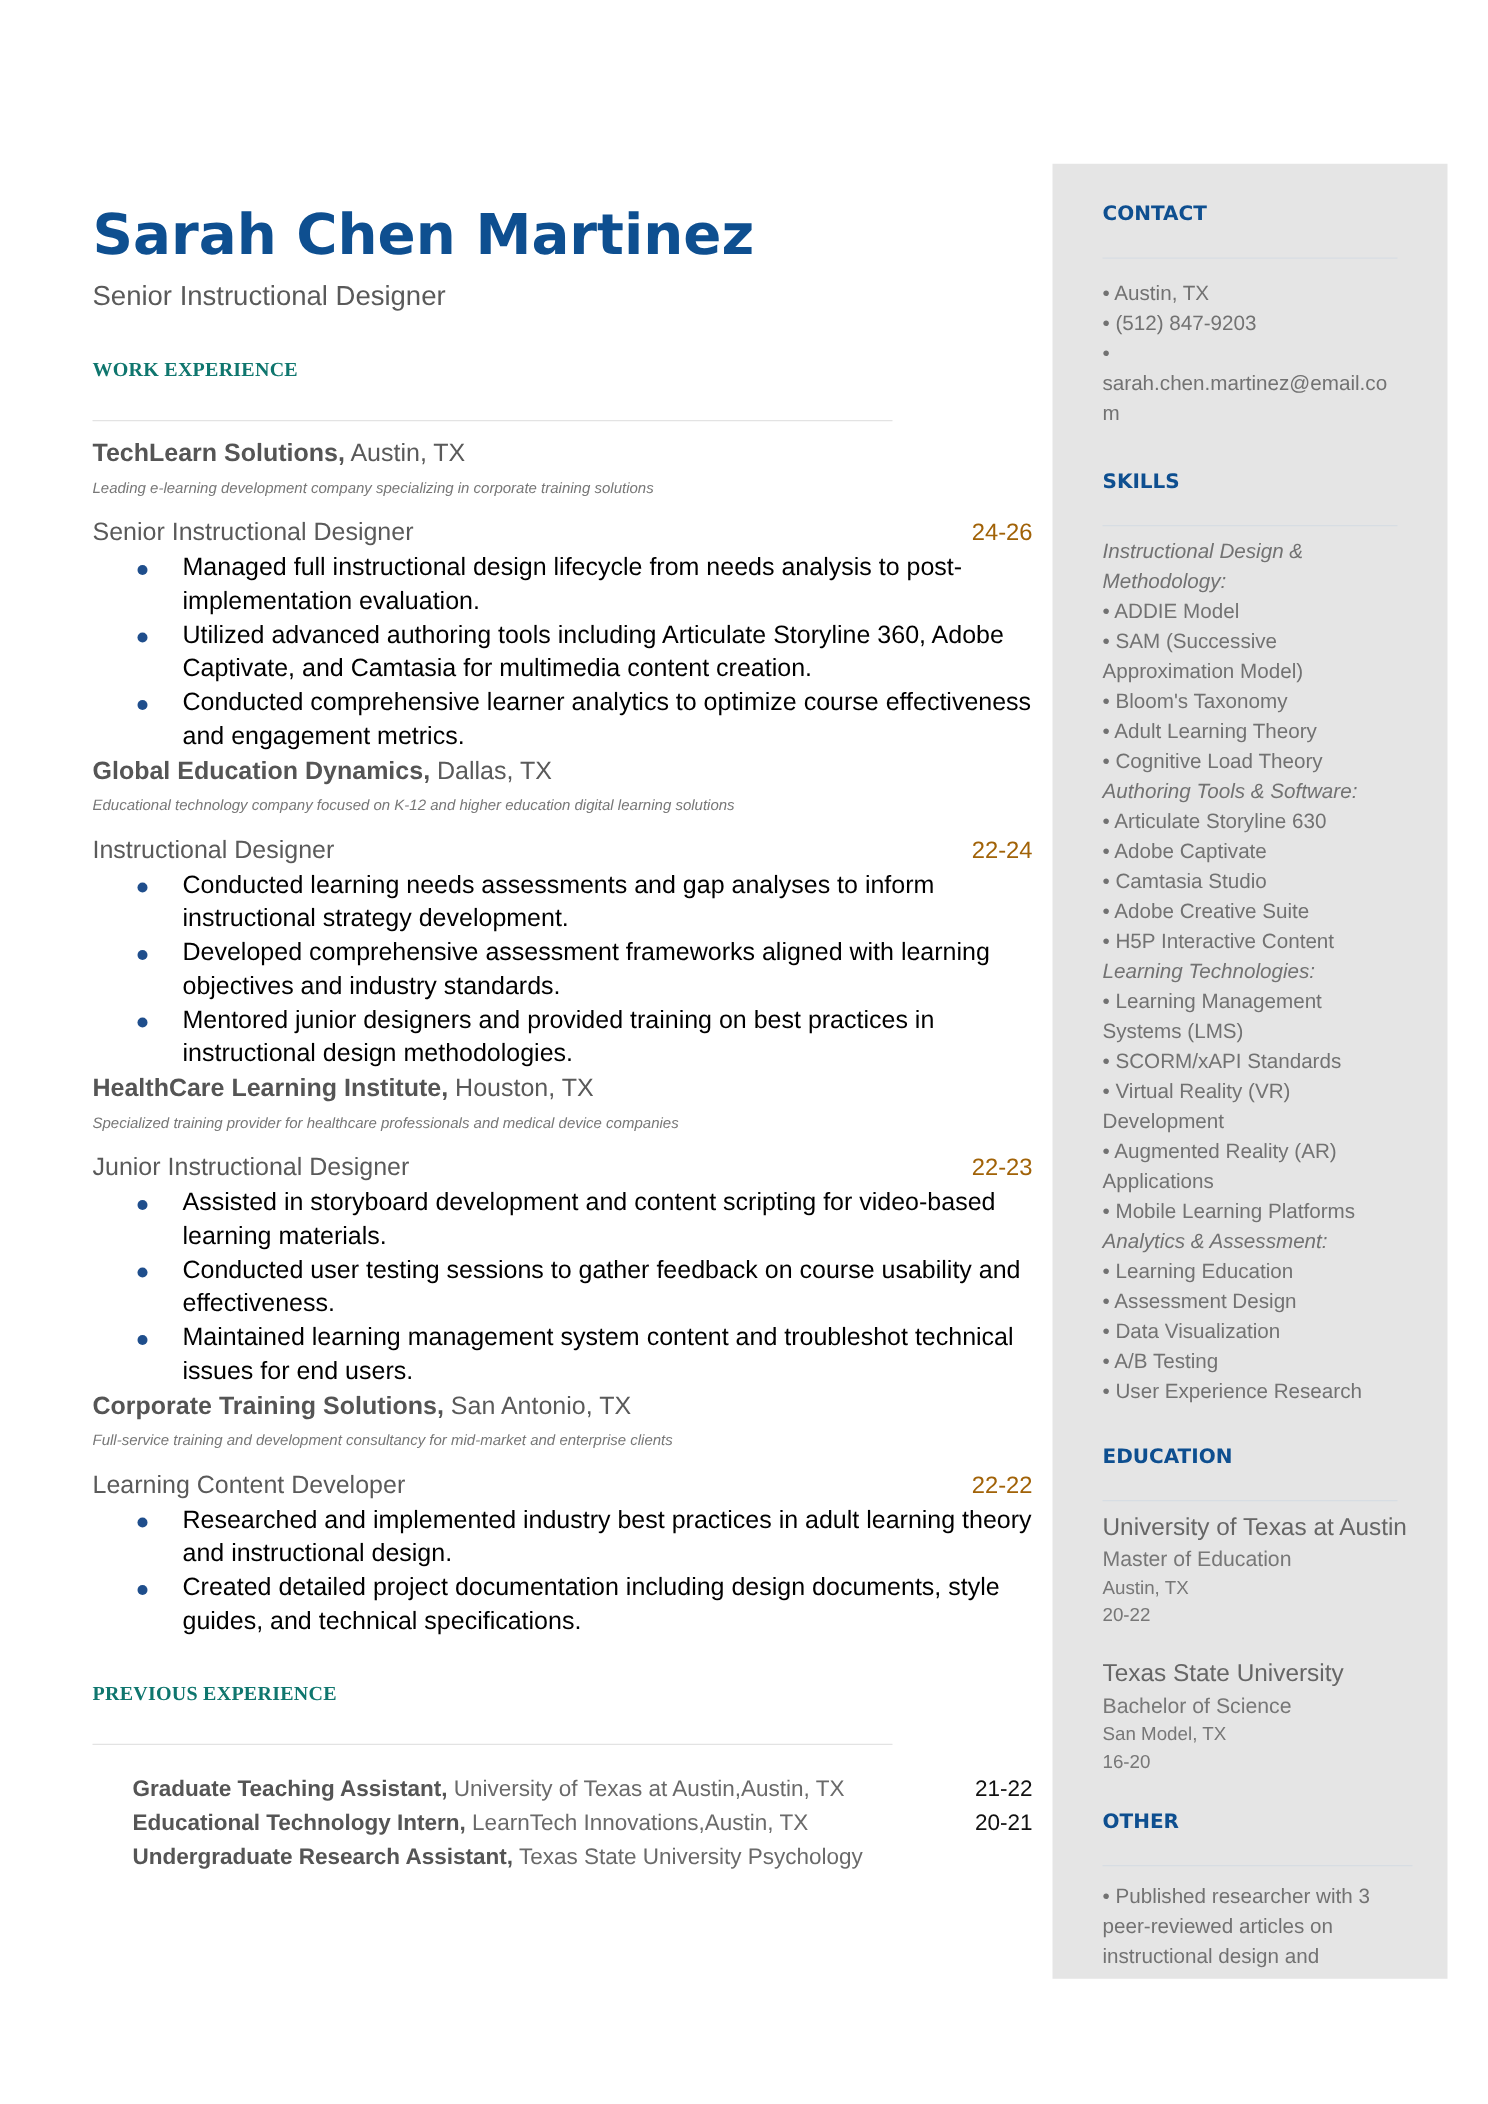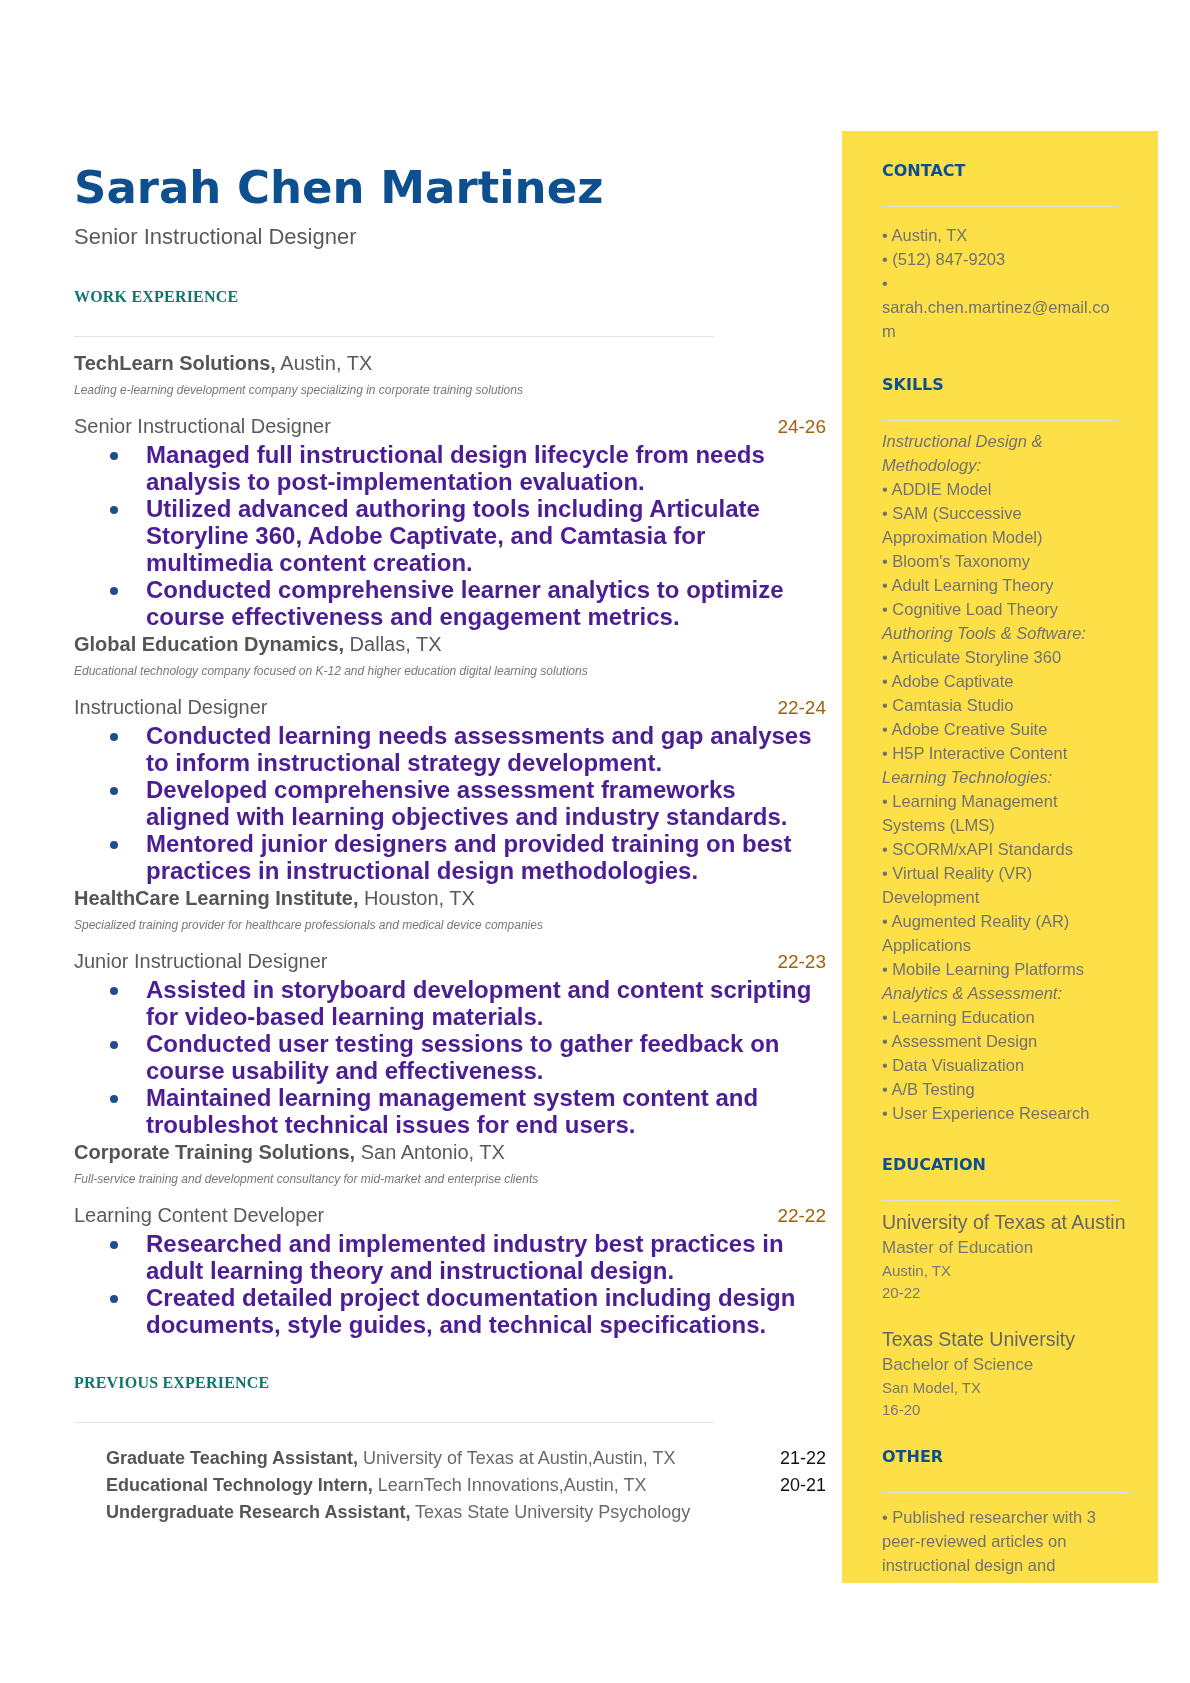--- a/index.html
+++ b/index.html
@@ -16,34 +16,34 @@
   .work-head { margin-top: 36px; }
   .work-rule { margin-top: 30px; }
 
   .company { font-size: 20px; color: #5a5a5a; line-height: 28px; }
   .company b { font-weight: bold; color: #555555; }
   .company-desc { font-size: 12px; font-style: italic; color: #777777; line-height: 27px; }
   .role-row { display: flex; justify-content: space-between; align-items: baseline; margin-top: 8px; line-height: 28px; }
   .role { font-size: 20px; color: #5a5a5a; }
   .dates { font-size: 19px; color: #a16207; margin-left: 36px; }
   .bullets { list-style: none; padding-left: 72px; }
-  .bullets li { position: relative; font-size: 24px; line-height: 27px; color: #4c1d95; font-weight: bold; }
+  .bullets li { position: relative; font-size: 20px; line-height: 27px; color: #000000; }
   .bullets li .dot { position: absolute; left: -36px; top: 11px; width: 8px; height: 8px; border-radius: 50%; background: #1f4e8c; }
 
   .job { }
   .job-first { margin-top: 12px; }
 
   .prev-head { margin-top: 36px; }
   .prev-rule { margin-top: 30px; }
   .prev-list { margin-top: 22px; }
   .prev-row { display: flex; justify-content: space-between; font-size: 18px; line-height: 27px; color: #6a6a6a; margin-left: 32px; }
   .prev-row b { color: #555555; font-weight: bold; }
   .prev-row .pd { color: #111111; }
 
-  .sidebar { position: absolute; left: 842px; top: 131px; width: 316px; height: 1452px; background: #fde047; }
+  .sidebar { position: absolute; left: 842px; top: 131px; width: 316px; height: 1452px; background: #e5e5e5; }
   .side-inner { position: absolute; left: 40px; top: 30px; width: 258px; }
   .side-head { font-family: "DejaVu Sans", sans-serif; font-weight: bold; font-size: 16px; color: #0e4f90; }
   .side-rule { height: 1px; background: #d7dde3; width: 236px; margin-top: 26px; }
   .side-text { font-size: 16.5px; line-height: 24px; color: #727272; }
   .skill-cat { font-style: italic; }
   .skill-item { }
   .edu-name { font-size: 19.5px; line-height: 27px; color: #666666; }
   .edu-deg { font-size: 17px; line-height: 24px; color: #777777; }
   .edu-sm { font-size: 15px; line-height: 22px; color: #777777; }
 </style>
@@ -146,21 +146,21 @@
     <div class="side-text" id="skills" style="margin-top:8px;">
         <div class="skill-cat">Instructional Design &amp;</div>
         <div class="skill-cat">Methodology:</div>
         <div class="skill-item">•  ADDIE Model</div>
         <div class="skill-item">•  SAM (Successive</div>
         <div class="skill-item">Approximation Model)</div>
         <div class="skill-item">•  Bloom's Taxonomy</div>
         <div class="skill-item">•  Adult Learning Theory</div>
         <div class="skill-item">•  Cognitive Load Theory</div>
         <div class="skill-cat">Authoring Tools &amp; Software:</div>
-        <div class="skill-item">•  Articulate Storyline 360</div>
+        <div class="skill-item">•  Articulate Storyline 630</div>
         <div class="skill-item">•  Adobe Captivate</div>
         <div class="skill-item">•  Camtasia Studio</div>
         <div class="skill-item">•  Adobe Creative Suite</div>
         <div class="skill-item">•  H5P Interactive Content</div>
         <div class="skill-cat">Learning Technologies:</div>
         <div class="skill-item">•  Learning Management</div>
         <div class="skill-item">Systems (LMS)</div>
         <div class="skill-item">•  SCORM/xAPI Standards</div>
         <div class="skill-item">•  Virtual Reality (VR)</div>
         <div class="skill-item">Development</div>

